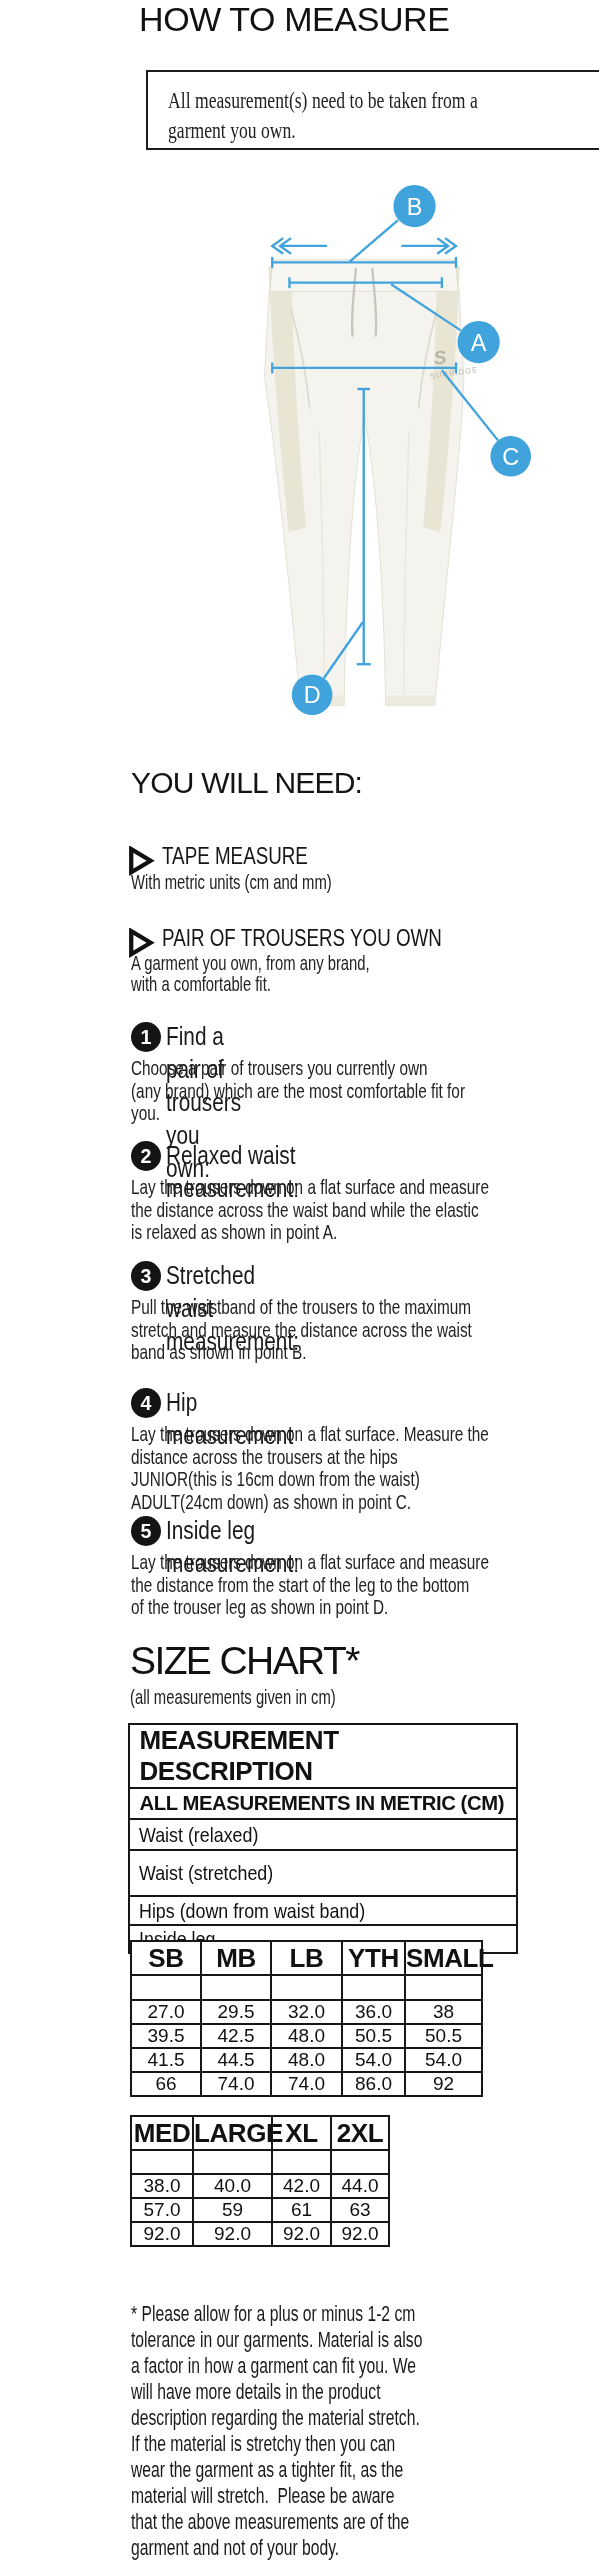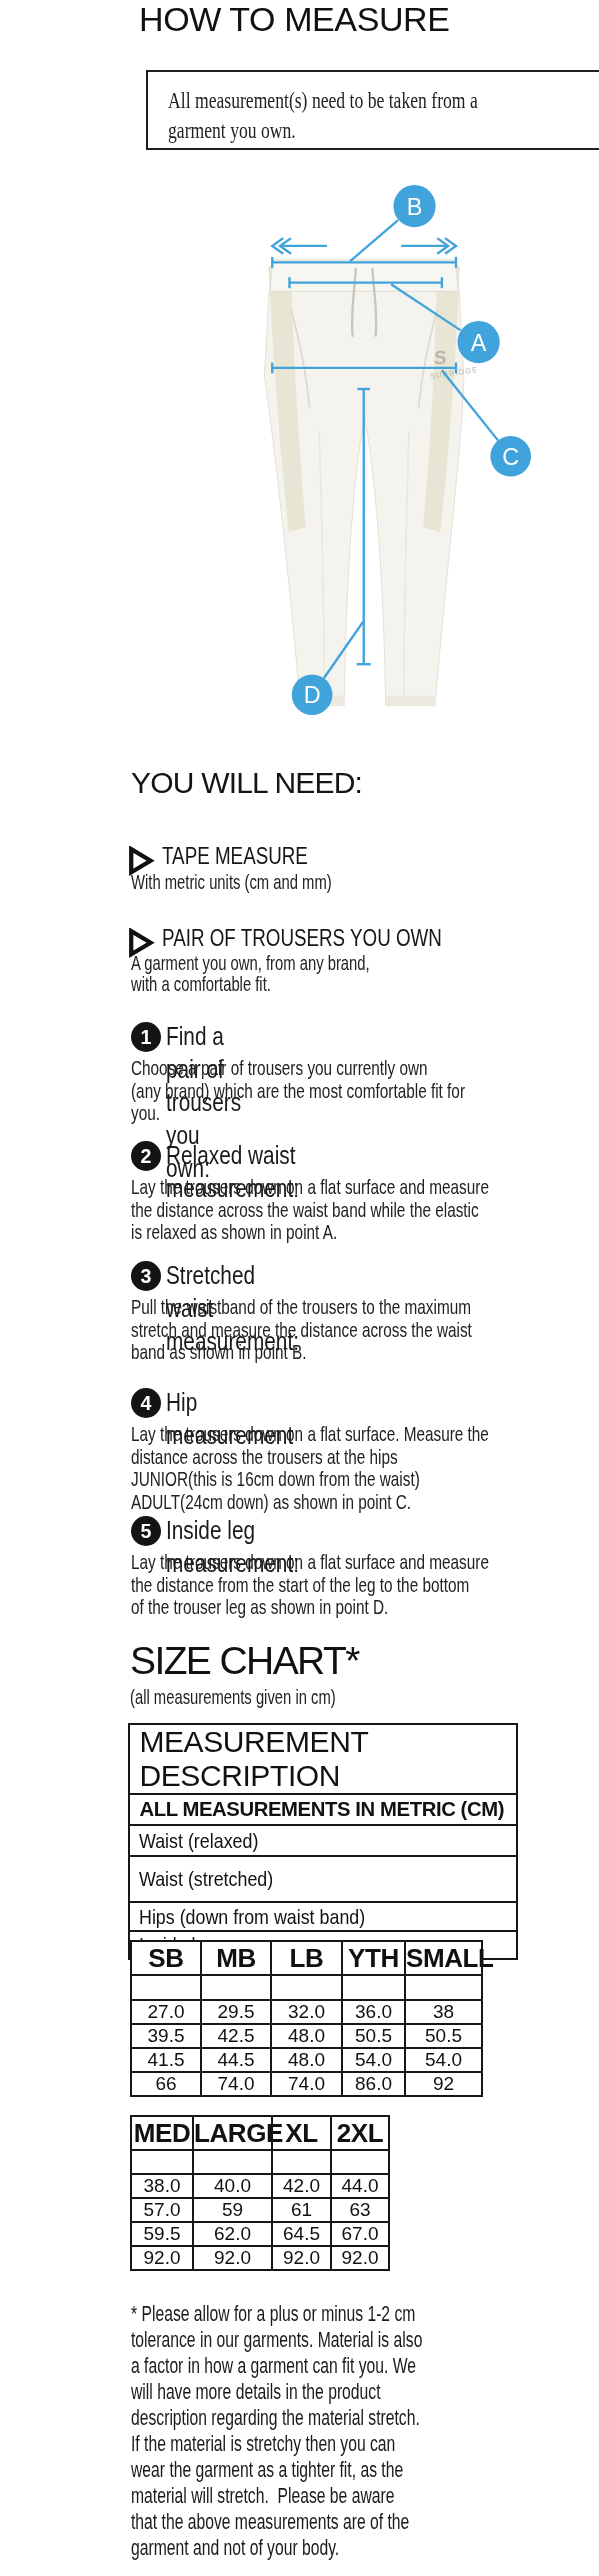--- a/index.html
+++ b/index.html
@@ -156,21 +156,21 @@
 the distance from the start of the leg to the bottom
 of the trouser leg as shown in point D.</div>
   </div>
 
   <div class="abs" style="left:130px;top:1636px;font-size:39px;line-height:49px;letter-spacing:-1.6px;color:#111;">SIZE CHART*</div>
   <div class="abs sx73" style="left:130px;top:1685px;font-size:20.3px;line-height:25px;color:#222;">(all measurements given in cm)</div>
 
   <table class="desc" style="left:128px;top:1723px;width:390px;">
     <tbody>
         <tr style="height:42px;">
-          <td><span class="nosx" style="font-size:30px;font-weight:400;letter-spacing:-0.4px;">MEASUREMENT DESCRIPTION</span></td>
+          <td><span class="nosx" style="font-size:26px;font-weight:700;letter-spacing:-0.4px;">MEASUREMENT DESCRIPTION</span></td>
         </tr>
     <tr style="height:31px;">
           <td><span class="nosx" style="font-size:20.3px;font-weight:700;letter-spacing:-0.4px;">ALL MEASUREMENTS IN METRIC (CM)</span></td>
         </tr>
     <tr style="height:31px;">
           <td><span class="sx85" style="font-size:21px;">Waist (relaxed)</span></td>
         </tr>
     <tr style="height:46px;">
           <td><span class="sx85" style="font-size:21px;">Waist (stretched)</span></td>
         </tr>
@@ -263,26 +263,20 @@
       <td>42.0</td>
       <td>44.0</td>
     </tr>
     <tr style="height:24px;">
       <td>57.0</td>
       <td>59</td>
       <td>61</td>
       <td>63</td>
     </tr>
     <tr style="height:24px;">
-      <td>59.5</td>
-      <td>62.0</td>
-      <td>64.5</td>
-      <td>67.0</td>
-    </tr>
-    <tr style="height:24px;">
       <td>92.0</td>
       <td>92.0</td>
       <td>92.0</td>
       <td>92.0</td>
     </tr>
   </tbody>
     </table>
 
   <div class="abs pre sx78 sx73" style="left:131px;top:2301px;font-size:21.5px;line-height:26px;color:#1a1a1a;">* Please allow for a plus or minus 1-2 cm
 tolerance in our garments. Material is also

